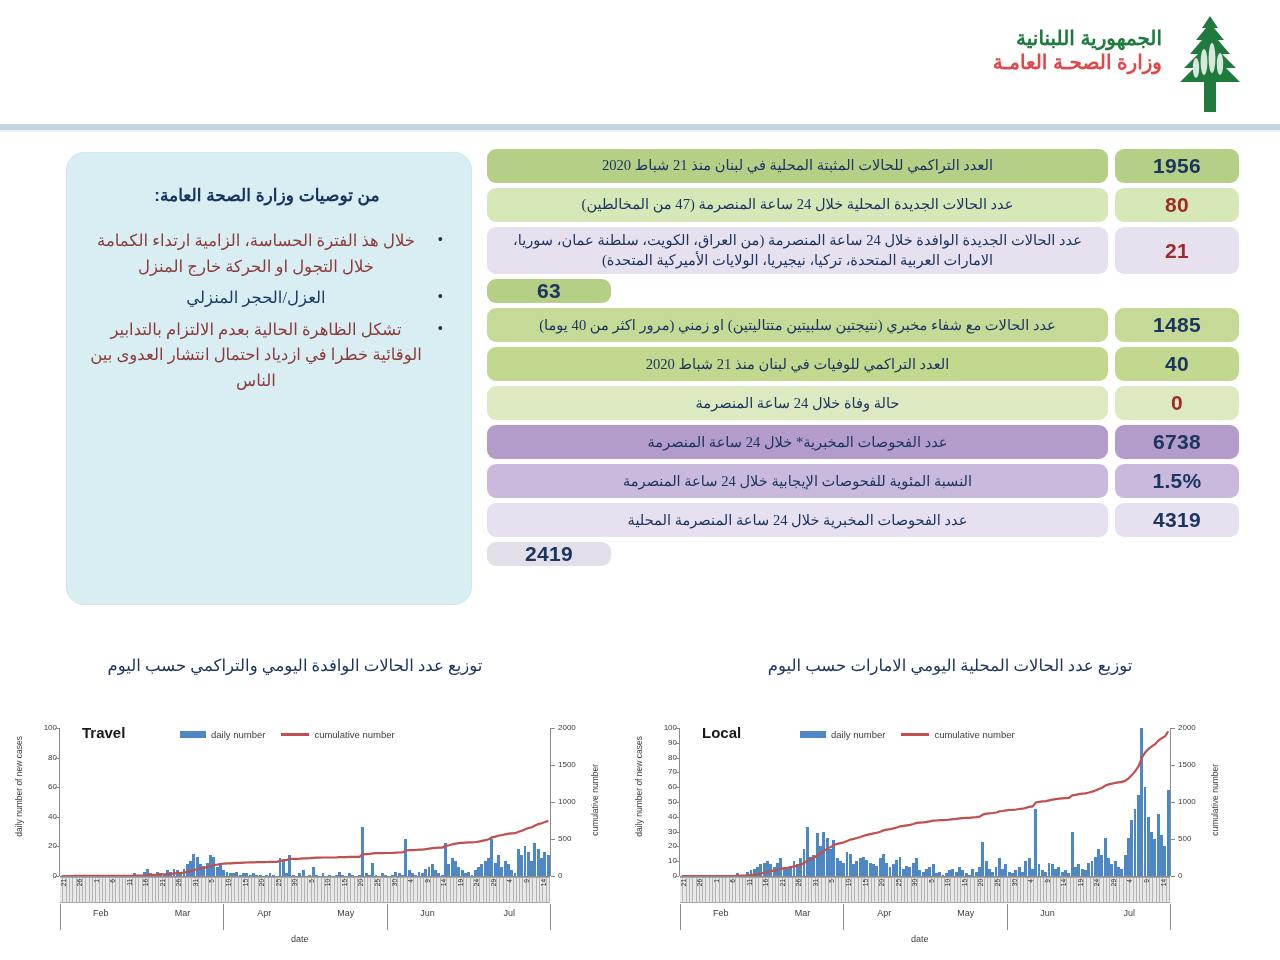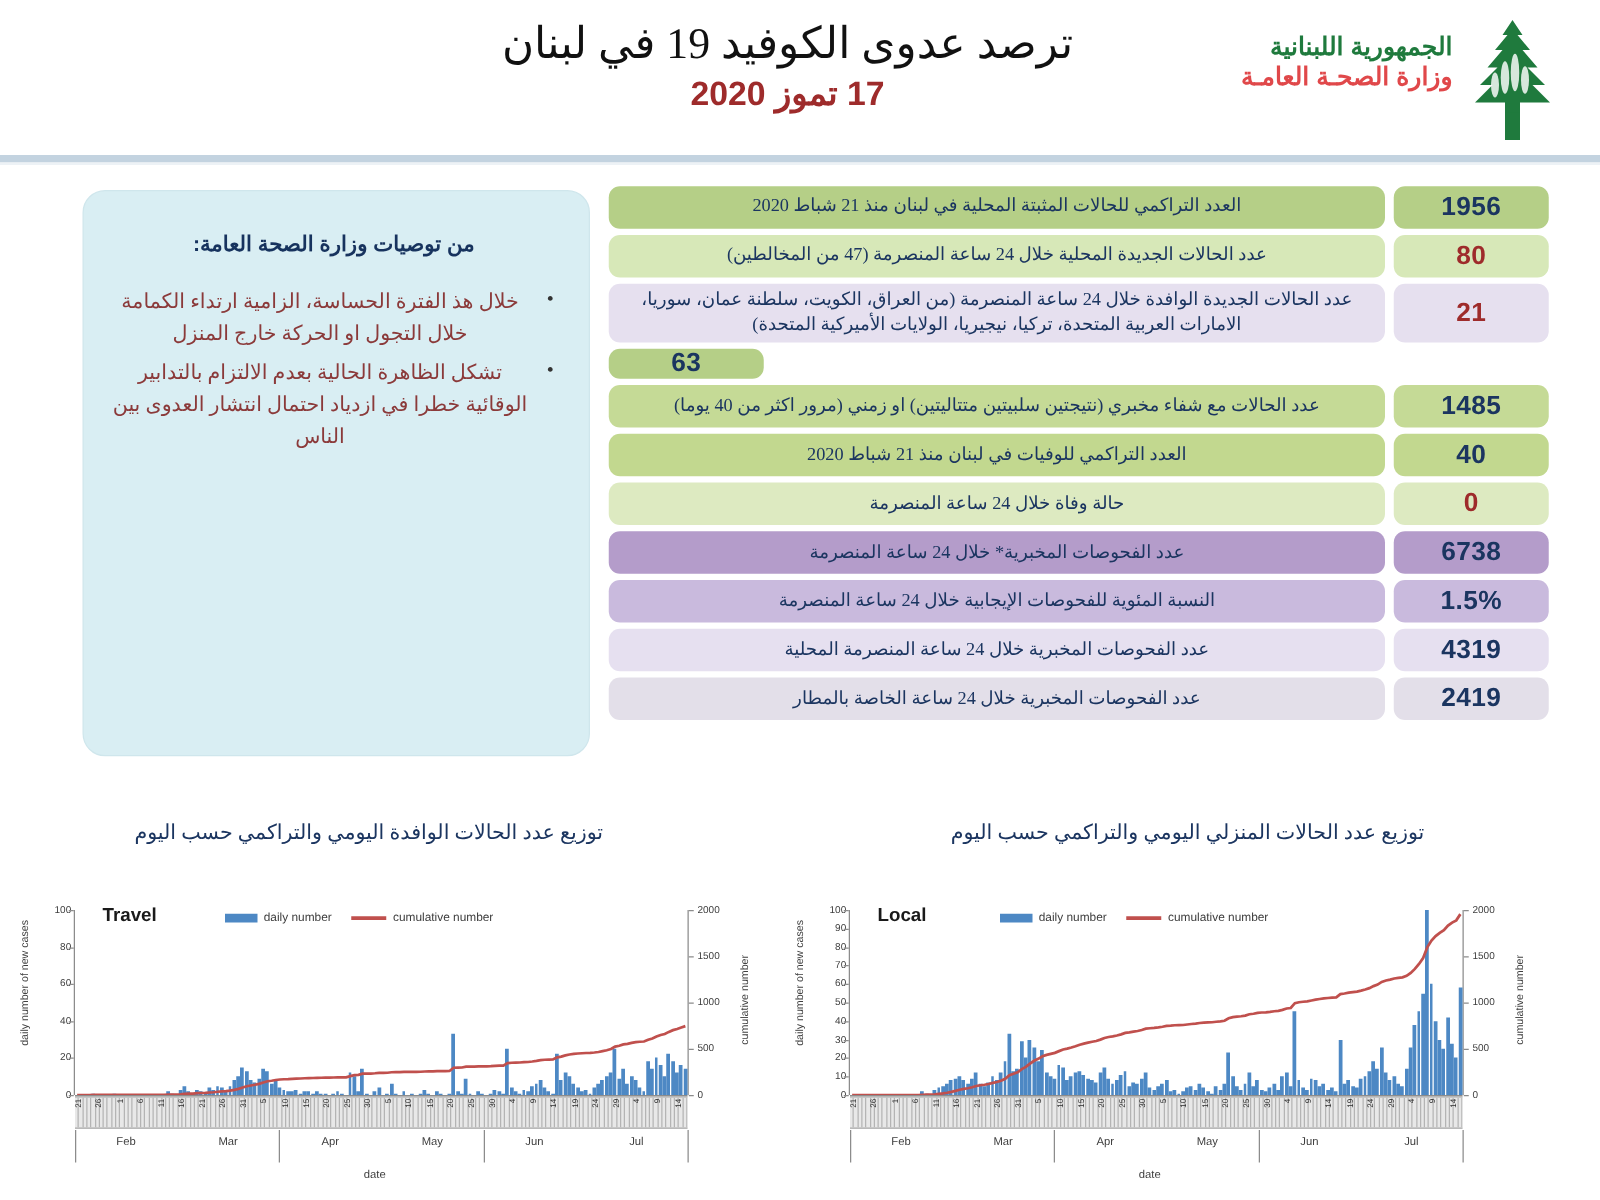--- a/index.html
+++ b/index.html
@@ -155,24 +155,20 @@
   .monthsep { position:absolute; width:1px; background:#8c8c8c; }
 </style>
 </head>
 <body>
 
 <div id="page">
 
   <div id="header">
 
 
-    <div class="title-wrap">
-      <div class="title-main">ترصد عدوى الكوفيد 19 في لبنان</div>
-      <div class="title-date">17 تموز 2020</div>
-    </div>
 
     <div class="ministry">
       <div class="ministry-l1">الجمهورية اللبنانية</div>
       <div class="ministry-l2">وزارة الصحـة العامـة</div>
     </div>
 
     <svg class="cedar" viewBox="0 0 84 104">
       <g fill="#1f7a3d">
         <path d="M42 4 L50 16 L46 16 L56 28 L50 28 L62 42 L54 42 L68 56 L58 56 L72 70 L48 70 L48 82 L36 82 L36 70 L12 70 L26 56 L16 56 L30 42 L22 42 L34 28 L28 28 L38 16 L34 16 Z"></path>
         <path d="M36 78 h12 v22 h-12 z"></path>
@@ -186,20 +182,21 @@
     </svg>
 
     <div class="divider"></div>
     <div class="divider2"></div>
   </div>
 
   <div class="reco-box">
     <div class="reco-title">من توصيات وزارة الصحة العامة:</div>
     <ul class="reco-list" id="reco-list">
         <li class="reco-item">خلال هذ الفترة الحساسة، الزامية ارتداء الكمامة خلال التجول او الحركة خارج المنزل</li>
+        <li class="reco-item navy">العزل/الحجر المنزلي</li>
         <li class="reco-item">تشكل الظاهرة الحالية بعدم الالتزام بالتدابير الوقائية خطرا في ازدياد احتمال انتشار العدوى بين الناس</li>
       </ul>
   </div>
 
   <div class="stats" id="stats-table">
       <div class="srow">
         <div class="slabel" style="background: rgb(181, 207, 135); min-height: 34px;">العدد التراكمي للحالات المثبتة المحلية في لبنان منذ 21 شباط 2020</div>
         <div class="svalue" style="background: rgb(181, 207, 135);">1956</div>
       </div>
       <div class="srow">
@@ -231,27 +228,26 @@
       </div>
       <div class="srow">
         <div class="slabel" style="background: rgb(201, 186, 221); min-height: 34px;">النسبة المئوية للفحوصات الإيجابية خلال 24 ساعة المنصرمة</div>
         <div class="svalue" style="background: rgb(201, 186, 221);">1.5%</div>
       </div>
       <div class="srow">
         <div class="slabel" style="background: rgb(230, 224, 240); min-height: 34px;">عدد الفحوصات المخبرية خلال 24 ساعة المنصرمة المحلية</div>
         <div class="svalue" style="background: rgb(230, 224, 240);">4319</div>
       </div>
       <div class="srow">
-        <div class="slabel" style="background: rgb(227, 223, 233); min-height: 34px;">عدد الفحوصات المخبرية خلال 24 ساعة الخاصة بالمطار</div>
         <div class="svalue" style="background: rgb(227, 223, 233);">2419</div>
       </div>
     </div>
 
   <div class="cap" id="cap-travel">توزيع عدد الحالات الوافدة اليومي والتراكمي حسب اليوم</div>
-  <div class="cap" id="cap-local">توزيع عدد الحالات المنزلي اليومي والتراكمي حسب اليوم</div>
+  <div class="cap" id="cap-local">توزيع عدد الحالات المحلية اليومي الامارات حسب اليوم</div>
 
   <div class="chartbox" id="chart-travel">
       <div class="chart-title" style="left: 74px; top: 10px;">Travel</div>
       <div class="legend" style="left: 172px; top: 15px;">
         <div class="leg">
           <span class="swatch-bar" style="background: rgb(77, 136, 196);"></span>
           <span>daily number</span>
         </div>
         <div class="leg">
           <span class="swatch-line" style="background: rgb(192, 80, 77);"></span>

